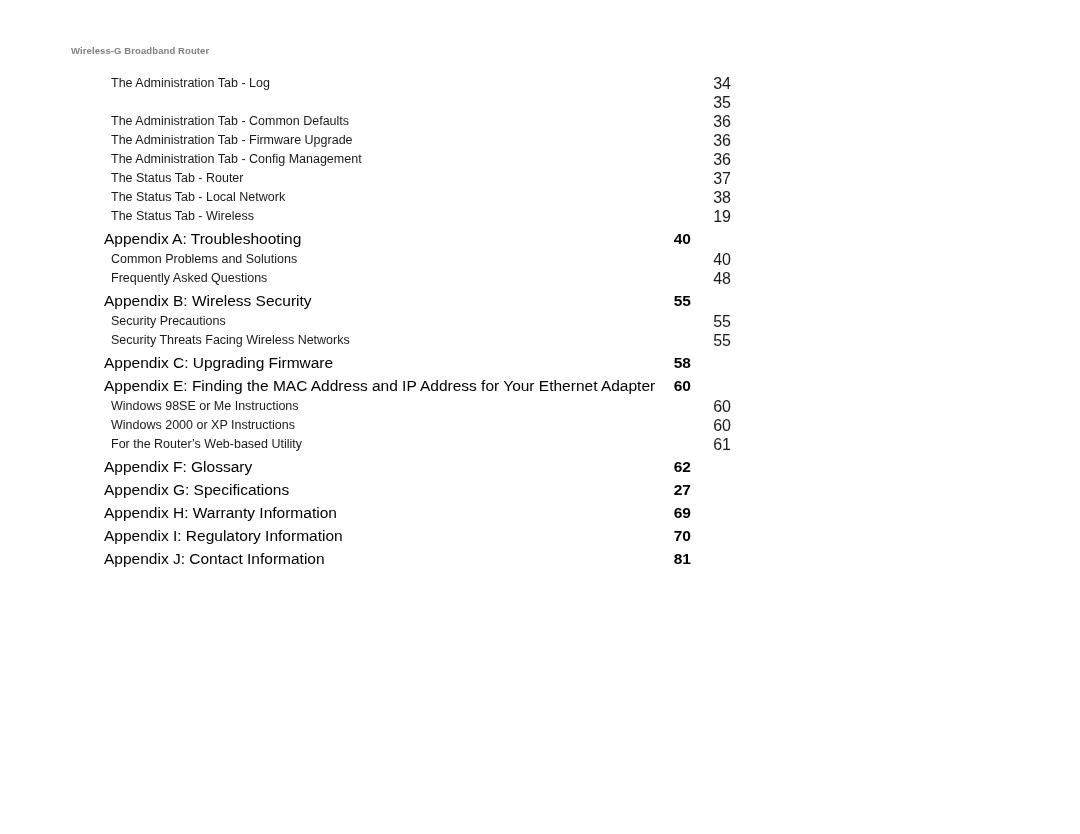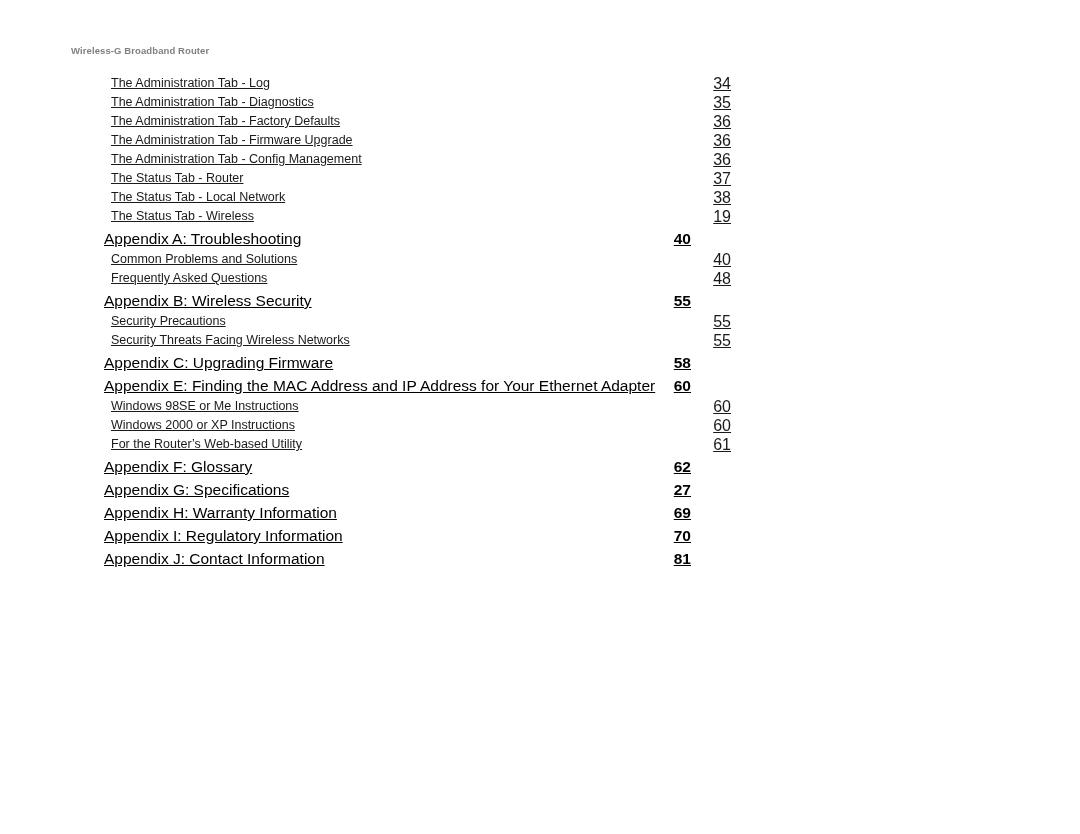--- a/index.html
+++ b/index.html
@@ -35,21 +35,20 @@
     left: 71px;
     top: 74px;
     width: 620px;
   }
   .toc-row {
     position: relative;
     display: flex;
     align-items: center;
     width: 100%;
     white-space: nowrap;
-    text-decoration: underline;
   }
   .toc-row .label {
     flex: 0 0 auto;
   }
   .toc-row .spacer {
     flex: 1 1 auto;
     min-width: 6px;
   }
   .toc-row .page-no {
     flex: 0 0 auto;
@@ -100,26 +99,25 @@
 
   <div class="running-head">Wireless-G Broadband Router</div>
 
   <div class="toc" id="toc-list">
       <div class="toc-row level-2">
         <span class="label">The Administration Tab - Log</span>
         <span class="spacer"></span>
         <span class="page-no">34</span>
       </div>
       <div class="toc-row level-2">
-        <span class="label">The Administration Tab - Diagnostics</span>
         <span class="spacer"></span>
         <span class="page-no">35</span>
       </div>
       <div class="toc-row level-2">
-        <span class="label">The Administration Tab - Factory Defaults</span>
+        <span class="label">The Administration Tab - Common Defaults</span>
         <span class="spacer"></span>
         <span class="page-no">36</span>
       </div>
       <div class="toc-row level-2">
         <span class="label">The Administration Tab - Firmware Upgrade</span>
         <span class="spacer"></span>
         <span class="page-no">36</span>
       </div>
       <div class="toc-row level-2">
         <span class="label">The Administration Tab - Config Management</span>

